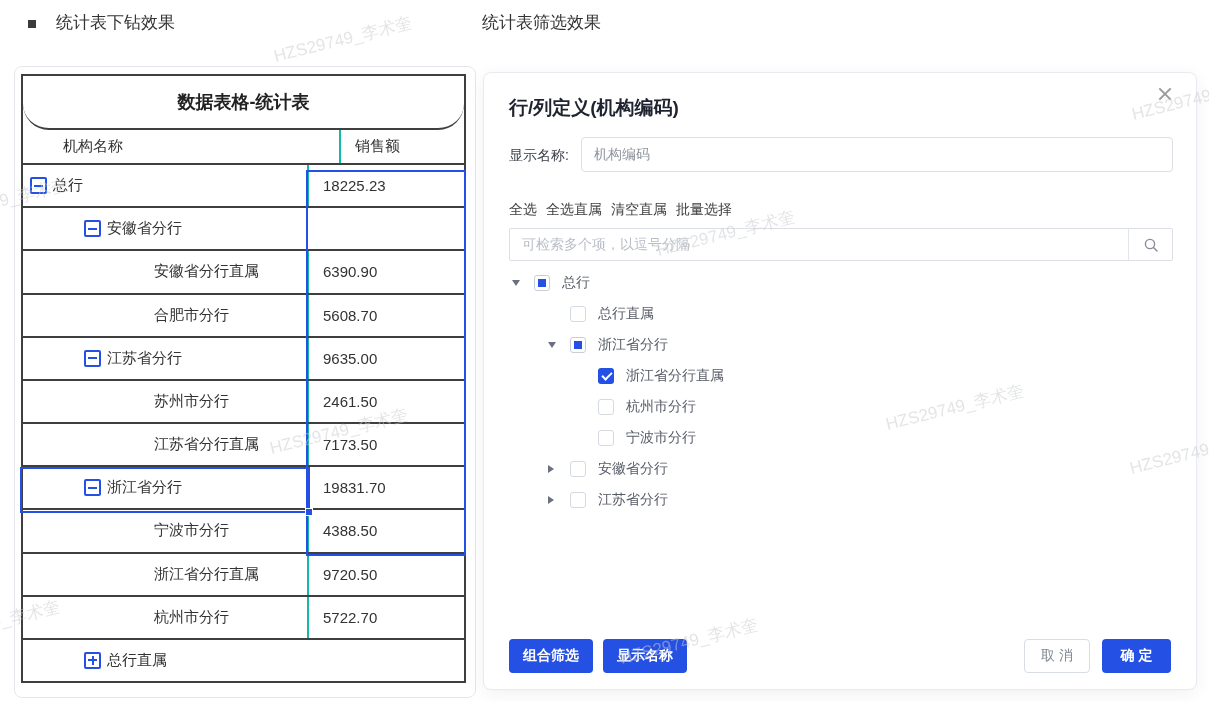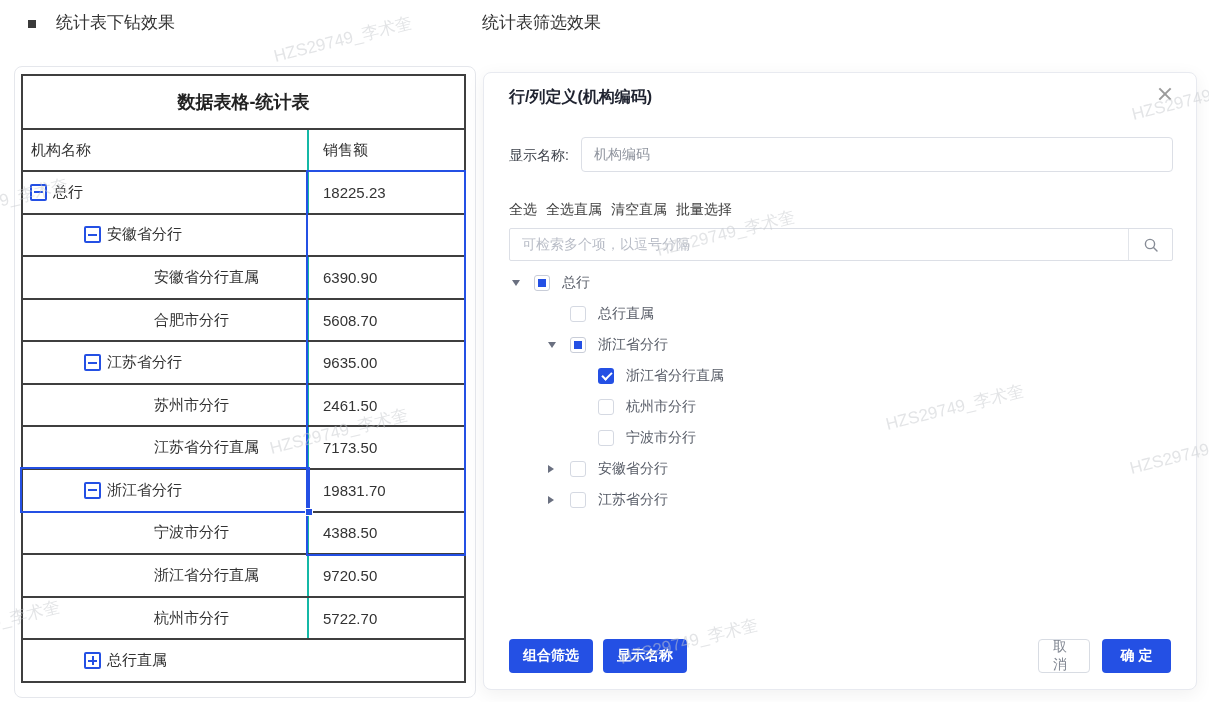--- a/index.html
+++ b/index.html
@@ -13,22 +13,22 @@
   #cap2 { left:482px; top:11px; }
 
   
   .card { position:absolute; left:14px; top:66px; width:462px; height:632px;
           background:#fff; border:1px solid #e5e7ec; border-radius:8px; }
 
   
   .ttable { position:absolute; left:21px; top:74px; width:445px; height:609px;
             border:2px solid #3f3f3f; display:flex; flex-direction:column; background:#fff; }
   .t-title { height:54px; border-bottom:2px solid #3f3f3f; display:flex; align-items:center;
-             justify-content:center; font-size:18px; font-weight:bold; color:#222; }
-  .t-head  { height:42px; border-bottom:2px solid #3f3f3f; display:flex; }
+             justify-content:center; font-size:18px; font-weight:bold; color:#222;border-radius:26px; }
+  .t-head  { height:35px; border-bottom:2px solid #3f3f3f; display:flex;padding-left:32px; }
   .t-row   { flex:1; display:flex; border-bottom:2px solid #3f3f3f; }
   .t-row:last-child { border-bottom:none; }
   .c-name { width:284px; flex:none; display:flex; align-items:center; font-size:15px; color:#333; }
   .c-val  { flex:1; border-left:2px solid #14b8a6; display:flex; align-items:center;
             padding-left:14px; font-size:15px; color:#333; }
   .t-head .c-name { padding-left:8px; color:#333; }
   .lv0 { padding-left:7px; } .lv1 { padding-left:61px; } .lv2 { padding-left:131px; }
   .exp { width:17px; height:17px; flex:none; border:2px solid #2450e4; border-radius:2px;
          background:#fff; position:relative; margin-right:6px; cursor:pointer; }
   .exp::before { content:""; position:absolute; left:2px; right:2px; top:50%; margin-top:-1px;
@@ -40,21 +40,21 @@
   .range-outline { position:absolute; left:306px; top:170px; width:160px; height:386px;
                    border:2px solid #2450e4; pointer-events:none; z-index:10; }
   .cell-outline  { position:absolute; left:20px; top:467px; width:290px; height:46px;
                    border:2px solid #2450e4; z-index:11; pointer-events:none; }
   .fill-handle   { position:absolute; right:-5px; bottom:-5px; width:8px; height:8px;
                    background:#2450e4; border:1px solid #fff; pointer-events:auto; cursor:crosshair; }
 
   
   .dialog { position:absolute; left:483px; top:72px; width:714px; height:618px; background:#fff;
             border:1px solid #e8eaf0; border-radius:8px; box-shadow:0 4px 18px rgba(0,0,0,0.06); }
-  .dlg-title { position:absolute; left:25px; top:14px; font-size:16px; font-weight:bold; color:#1f2330; }
+  .dlg-title { position:absolute; left:25px; top:22px; font-size:19px; font-weight:bold; color:#1f2330; }
   .dlg-close { position:absolute; right:22px; top:12px; width:18px; height:18px; cursor:pointer; }
   .dlg-close::before,.dlg-close::after { content:""; position:absolute; left:1px; top:8px;
             width:16px; height:2px; background:#9b9b9b; }
   .dlg-close::before { transform:rotate(45deg); } .dlg-close::after { transform:rotate(-45deg); }
 
   .frow { position:absolute; left:25px; display:flex; align-items:center; font-size:14px; color:#3c4049; }
   #row-transform { top:121px; }
   #row-transform .flabel { width:75px; }
   .radio-item { display:flex; align-items:center; margin-right:18px; cursor:pointer; }
   .radio { width:14px; height:14px; border-radius:50%; margin-right:8px; flex:none; background:#fff; }
@@ -91,21 +91,21 @@
   .cb.on { background:#2450e4; }
   .cb.on::after { content:""; position:absolute; left:3.5px; top:4px; width:8px; height:4px;
                   border-left:2px solid #fff; border-bottom:2px solid #fff; transform:rotate(-45deg); }
 
   .footer { position:absolute; left:25px; right:25px; top:566px; display:flex; align-items:center; }
   .btn { height:34px; border-radius:4px; font-size:14px; display:flex; align-items:center;
          justify-content:center; padding:0 14px; cursor:pointer; }
   .btn.primary { background:#2450e4; color:#fff; font-weight:600; }
   .btn.ghost { background:#fff; border:1px solid #d8dce3; color:#808691; }
   .gap10 { margin-left:10px; } .spacer { flex:1; } .gap12 { margin-left:12px; }
-  #btn-cancel { width:52px; } #btn-ok { width:69px; }
+  #btn-cancel { width:66px; } #btn-ok { width:69px; }
 
   
   .wm { position:absolute; font-size:17px; color:#c8cbcf; opacity:0.5; white-space:nowrap;
         transform:rotate(-14deg); pointer-events:none; z-index:30; }
 </style>
 </head>
 <body>
 
 <span class="cap-bullet"></span>
 <div id="cap1" class="caption">统计表下钻效果</div>

